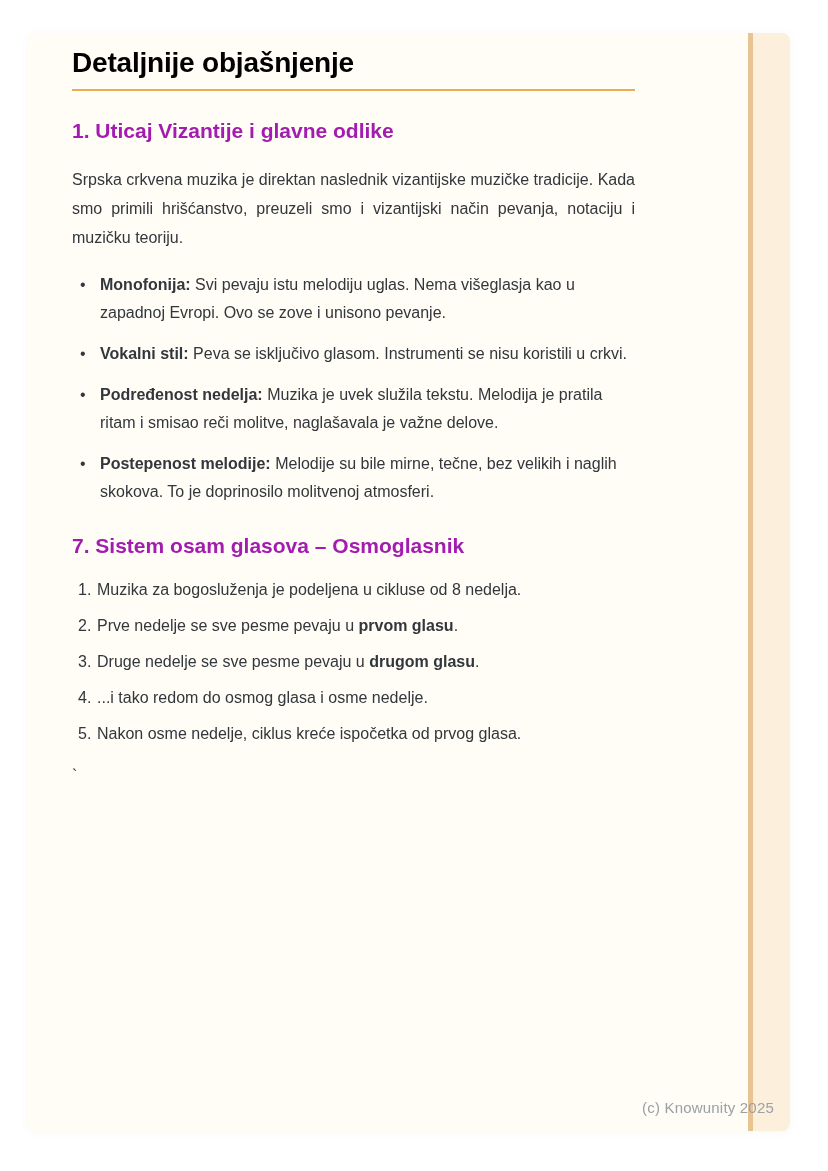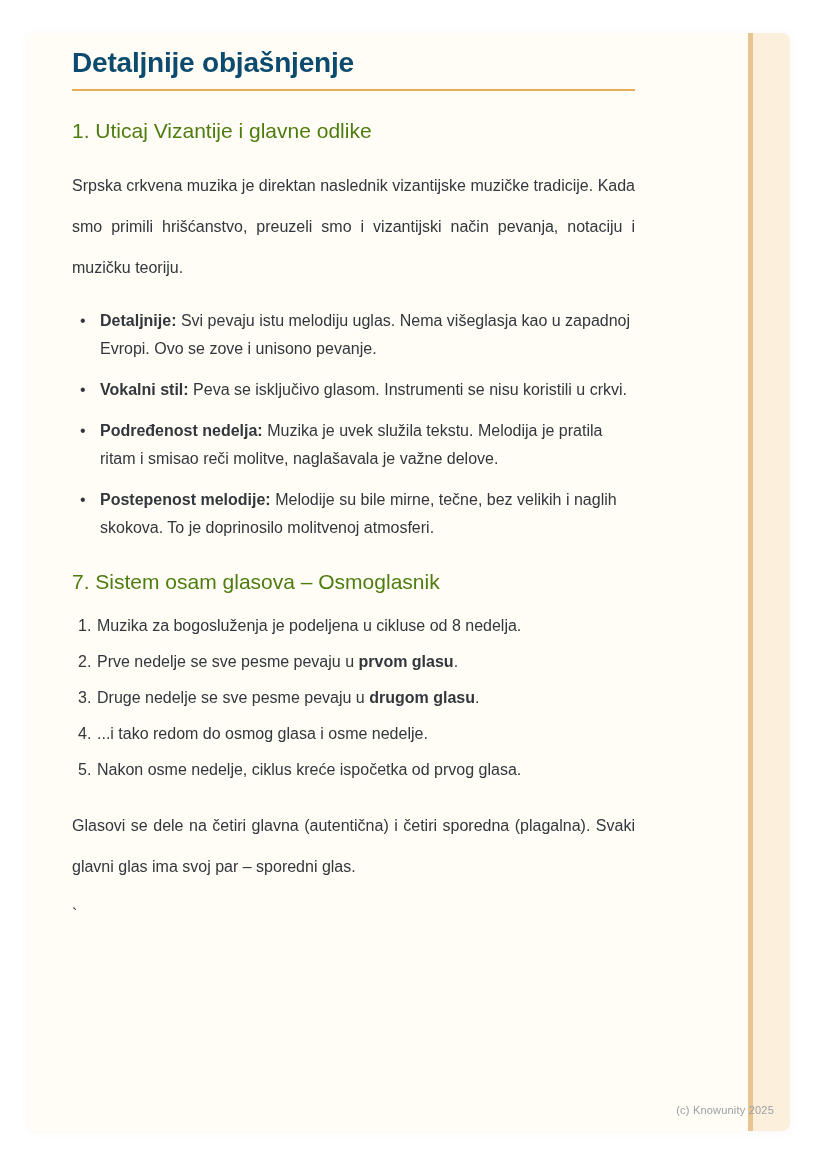--- a/index.html
+++ b/index.html
@@ -33,38 +33,38 @@
   .content {
     position:absolute;
     left:44px; top:0;
     width:563px;
   }
   h1 {
     margin-top:13px;
     font-size:28px;
     line-height:34px;
     font-weight:700;
-    color:#0c4a6e;
+    color:#000000;
     letter-spacing:-0.2px;
   }
   .rule {
     margin-top:9px;
     height:0;
     border-top:2px solid #e9ad56;
   }
   h2 {
     font-size:21px;
     line-height:26px;
-    font-weight:400;
-    color:#4d7c0f;
+    font-weight:700;
+    color:#a21caf;
     margin-top:27px;
   }
   p {
     font-size:16px;
-    line-height:41px;
+    line-height:29px;
     margin-top:21px;
     color:#32373d;
   }
   .just { text-align:justify; }
   .lead { font-weight:700; margin-top:15px; line-height:24px; }
   .list { margin-top:19px; }
   .li {
     display:flex;
     font-size:16px;
     line-height:28px;
@@ -74,21 +74,21 @@
   .ul .marker { flex:0 0 20px; }
   .ol { margin-top:17px; }
   .ol .li { padding-left:6px; margin-bottom:8px; }
   .ol .marker { flex:0 0 19px; }
   .li-text { flex:1 1 auto; }
   b { font-weight:700; }
   .stray { margin-top:18px; line-height:20px; }
   .footer {
     position:absolute;
     right:16px; bottom:15px;
-    font-size:11px;
+    font-size:15px;
     letter-spacing:0.2px;
     color:#9aa0a5;
     z-index:2;
   }
 </style>
 </head>
 <body>
 
 <div class="page">
   <div class="margin-line"></div>
@@ -100,21 +100,21 @@
     <div class="rule"></div>
 
     <h2>1. Uticaj Vizantije i glavne odlike</h2>
 
     <p class="just">Srpska crkvena muzika je direktan naslednik vizantijske muzičke tradicije. Kada smo primili hrišćanstvo, preuzeli smo i vizantijski način pevanja, notaciju i muzičku teoriju.</p>
 
 
     <div class="list ul">
       <div class="li">
         <span class="marker">•</span>
-        <span class="li-text"><b>Detaljnije:</b><span> Svi pevaju istu melodiju uglas. Nema višeglasja kao u zapadnoj Evropi. Ovo se zove i unisono pevanje.</span></span>
+        <span class="li-text"><b>Monofonija:</b><span> Svi pevaju istu melodiju uglas. Nema višeglasja kao u zapadnoj Evropi. Ovo se zove i unisono pevanje.</span></span>
       </div>
       <div class="li">
         <span class="marker">•</span>
         <span class="li-text"><b>Vokalni stil:</b><span> Peva se isključivo glasom. Instrumenti se nisu koristili u crkvi.</span></span>
       </div>
       <div class="li">
         <span class="marker">•</span>
         <span class="li-text"><b>Podređenost nedelja:</b><span> Muzika je uvek služila tekstu. Melodija je pratila ritam i smisao reči molitve, naglašavala je važne delove.</span></span>
       </div>
       <div class="li">
@@ -142,20 +142,19 @@
       <div class="li">
         <span class="marker">4.</span>
         <span class="li-text"><span>...i tako redom do osmog glasa i osme nedelje.</span><b></b><span></span></span>
       </div>
       <div class="li">
         <span class="marker">5.</span>
         <span class="li-text"><span>Nakon osme nedelje, ciklus kreće ispočetka od prvog glasa.</span><b></b><span></span></span>
       </div>
     </div>
 
-    <p class="just">Glasovi se dele na četiri glavna (autentična) i četiri sporedna (plagalna). Svaki glavni glas ima svoj par – sporedni glas.</p>
 
     <p class="stray">`</p>
 
   </div>
 
   <div class="footer">(c) Knowunity 2025</div>
 </div>
 
 </body></html>

